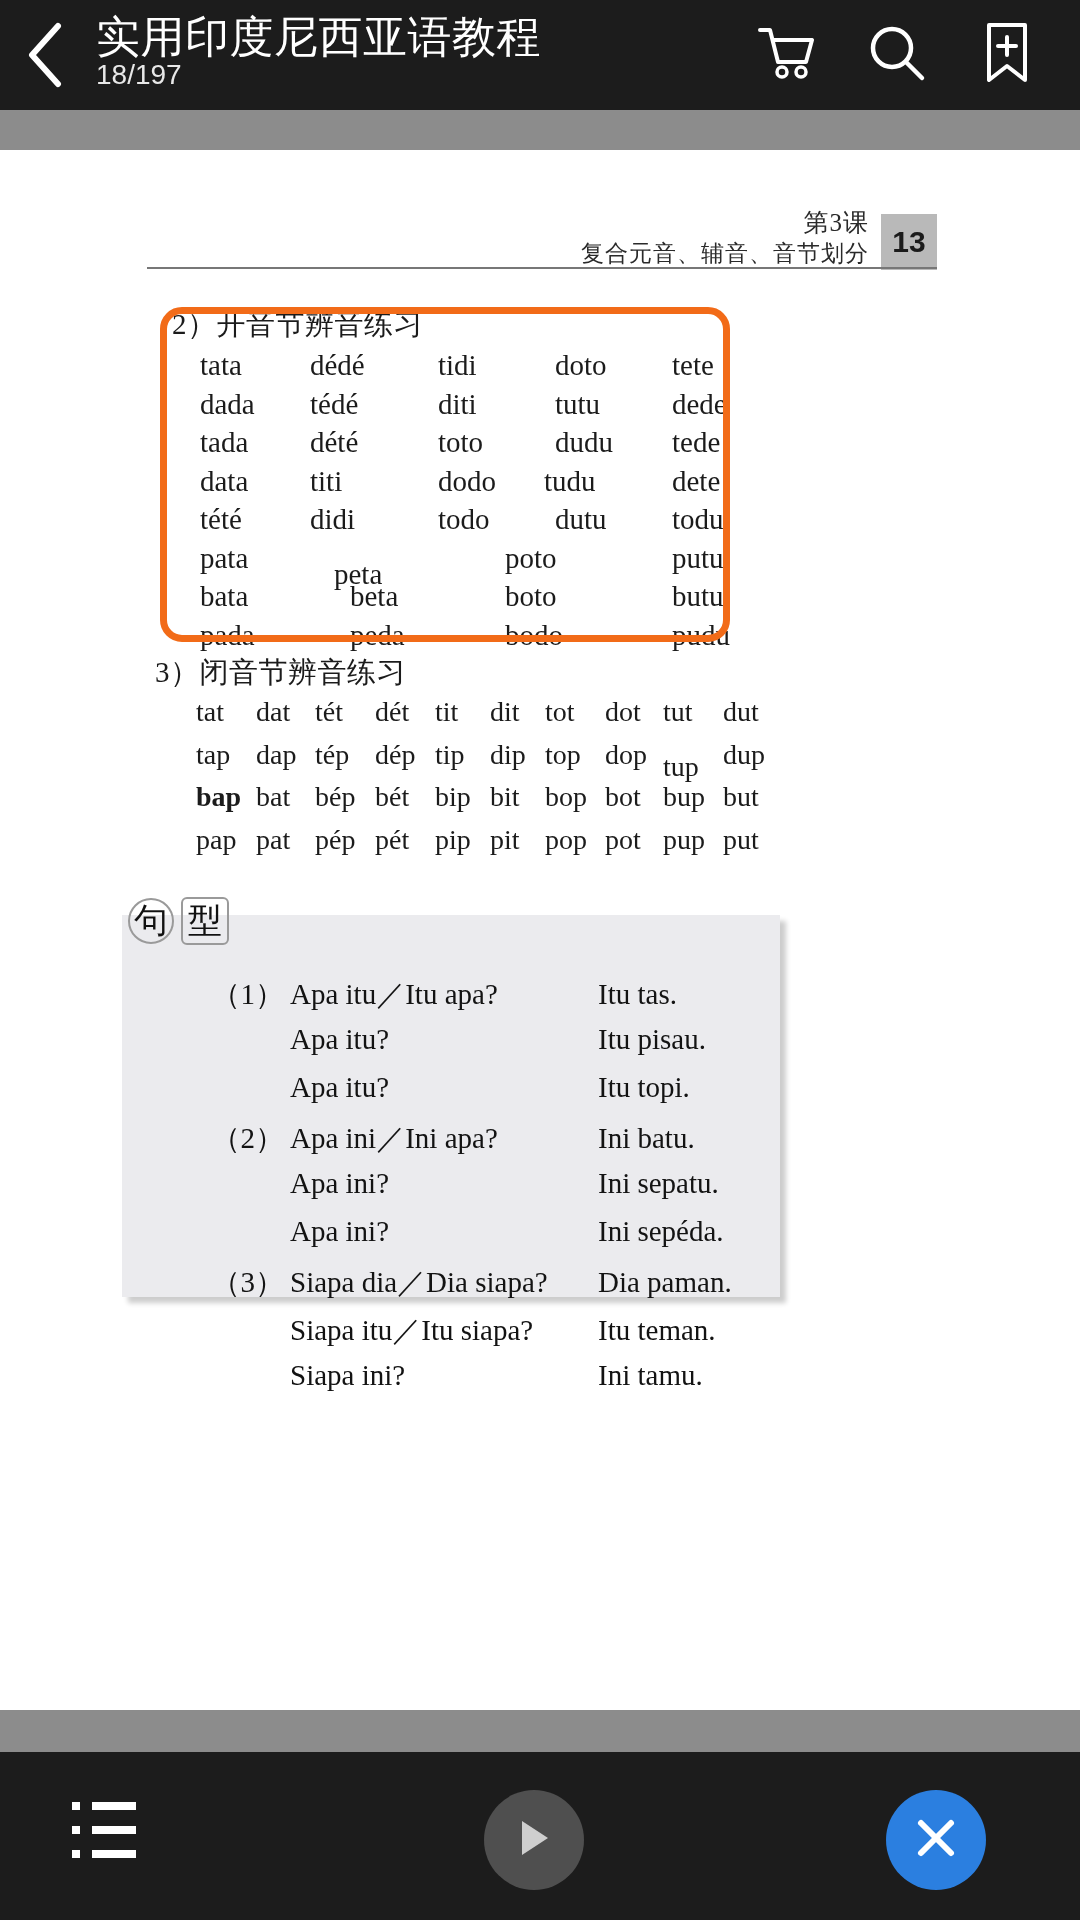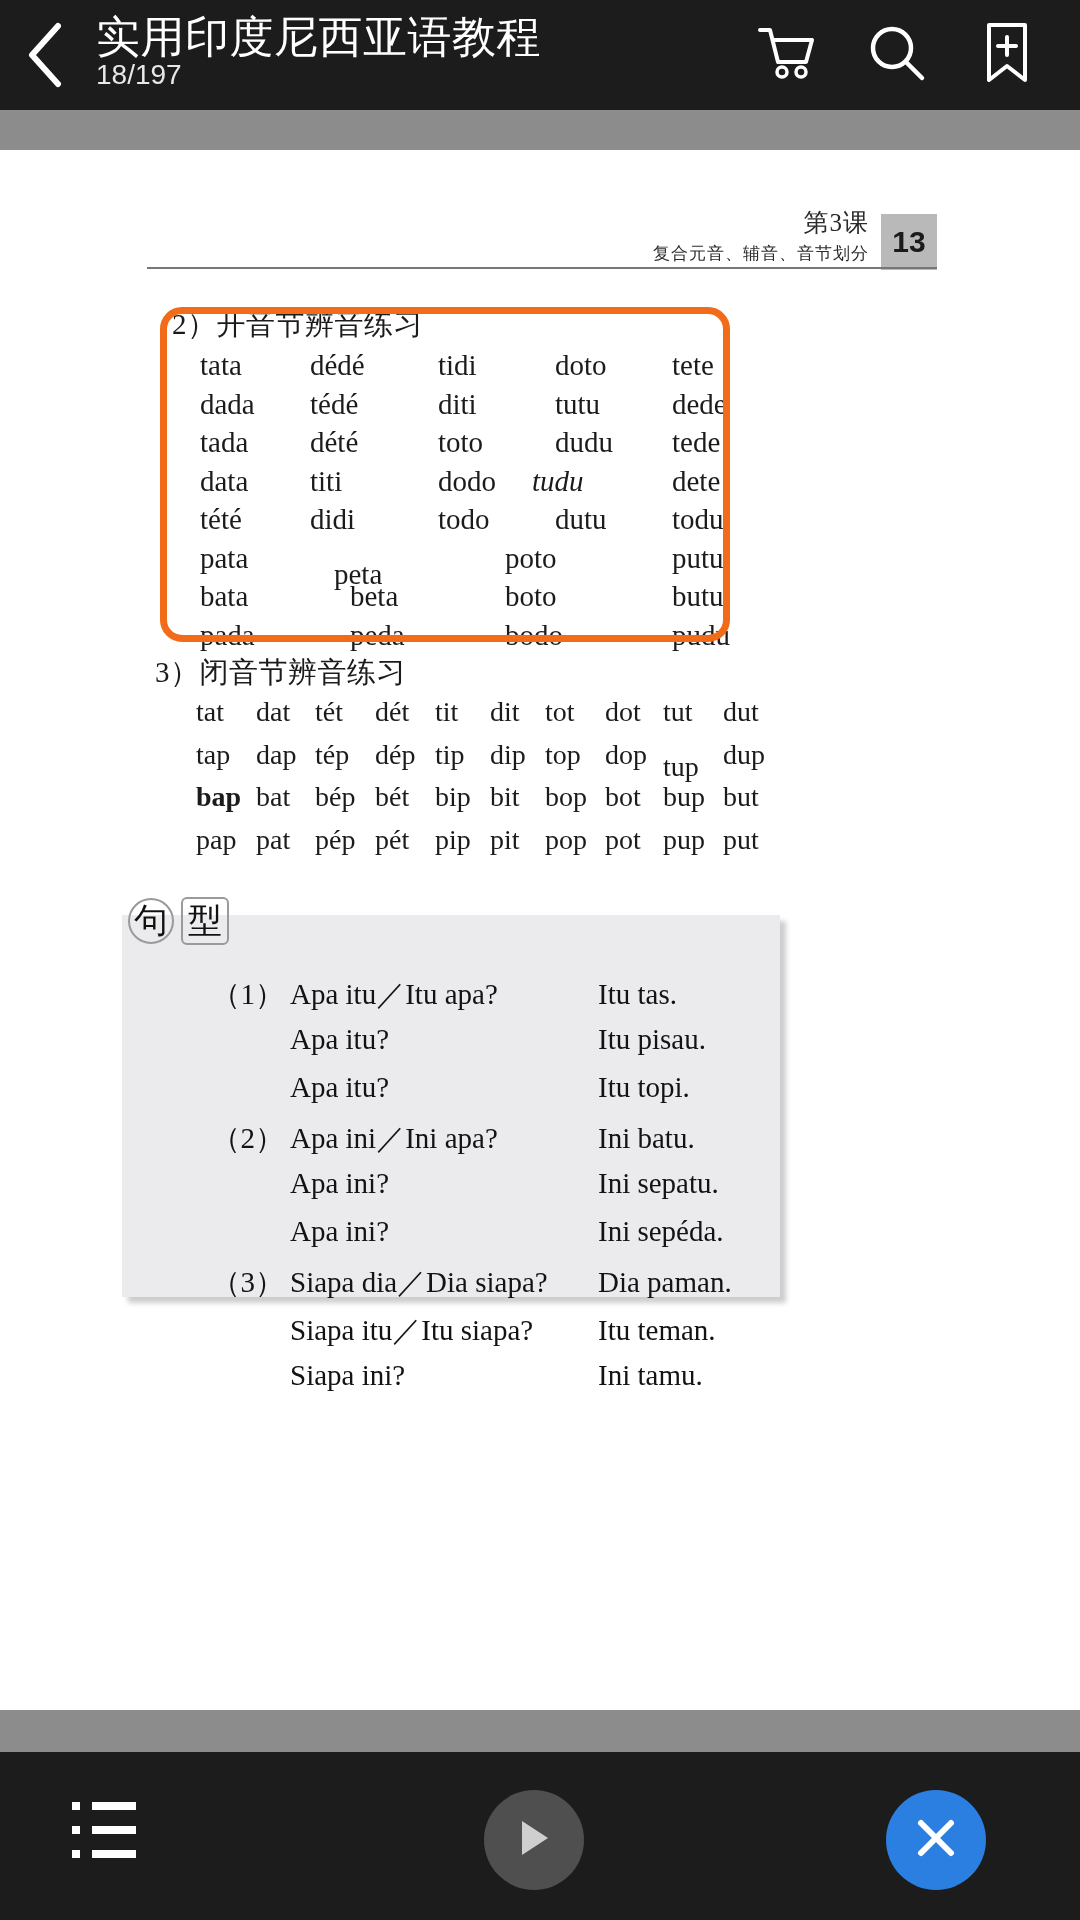--- a/index.html
+++ b/index.html
@@ -55,21 +55,21 @@
   #running-head {
     position:absolute; top:58px; left:147px; width:790px;
     display:flex; align-items:flex-end; justify-content:flex-end;
   }
   #rh-text {
     text-align:right;
     font-family:"Liberation Serif", serif;
     color:#2a2a2a;
   }
   #rh-line1 { font-size:25px; line-height:30px; letter-spacing:1px; }
-  #rh-line2 { font-size:17px; line-height:32px; letter-spacing:1px;text-align:center; }
+  #rh-line2 { font-size:23px; line-height:32px; letter-spacing:1px;text-align:center; }
   #rh-pagenum {
     margin-left:12px;
     width:56px; height:56px;
     background:#b9b9b9;
     color:#1b1b1b;
     font-family:"Liberation Sans", sans-serif;
     font-size:30px; font-weight:700;
     display:flex; align-items:center; justify-content:center;
     align-self:flex-end;
   }
@@ -275,21 +275,21 @@
         <div class="wg-cell" style="left: 40px;">tada</div>
         <div class="wg-cell" style="left: 150px;">dété</div>
         <div class="wg-cell" style="left: 278px;">toto</div>
         <div class="wg-cell" style="left: 395px;">dudu</div>
         <div class="wg-cell" style="left: 512px;">tede</div>
       </div>
       <div class="wg-row">
         <div class="wg-cell" style="left: 40px;">data</div>
         <div class="wg-cell" style="left: 150px;">titi</div>
         <div class="wg-cell" style="left: 278px;">dodo</div>
-        <div class="wg-cell" style="left: 372px; font-style: italic;">tudu</div>
+        <div class="wg-cell" style="left: 384px;">tudu</div>
         <div class="wg-cell" style="left: 512px;">dete</div>
       </div>
       <div class="wg-row">
         <div class="wg-cell" style="left: 40px;">tété</div>
         <div class="wg-cell" style="left: 150px;">didi</div>
         <div class="wg-cell" style="left: 278px;">todo</div>
         <div class="wg-cell" style="left: 395px;">dutu</div>
         <div class="wg-cell" style="left: 512px;">todu</div>
       </div>
       <div class="wg-row">

